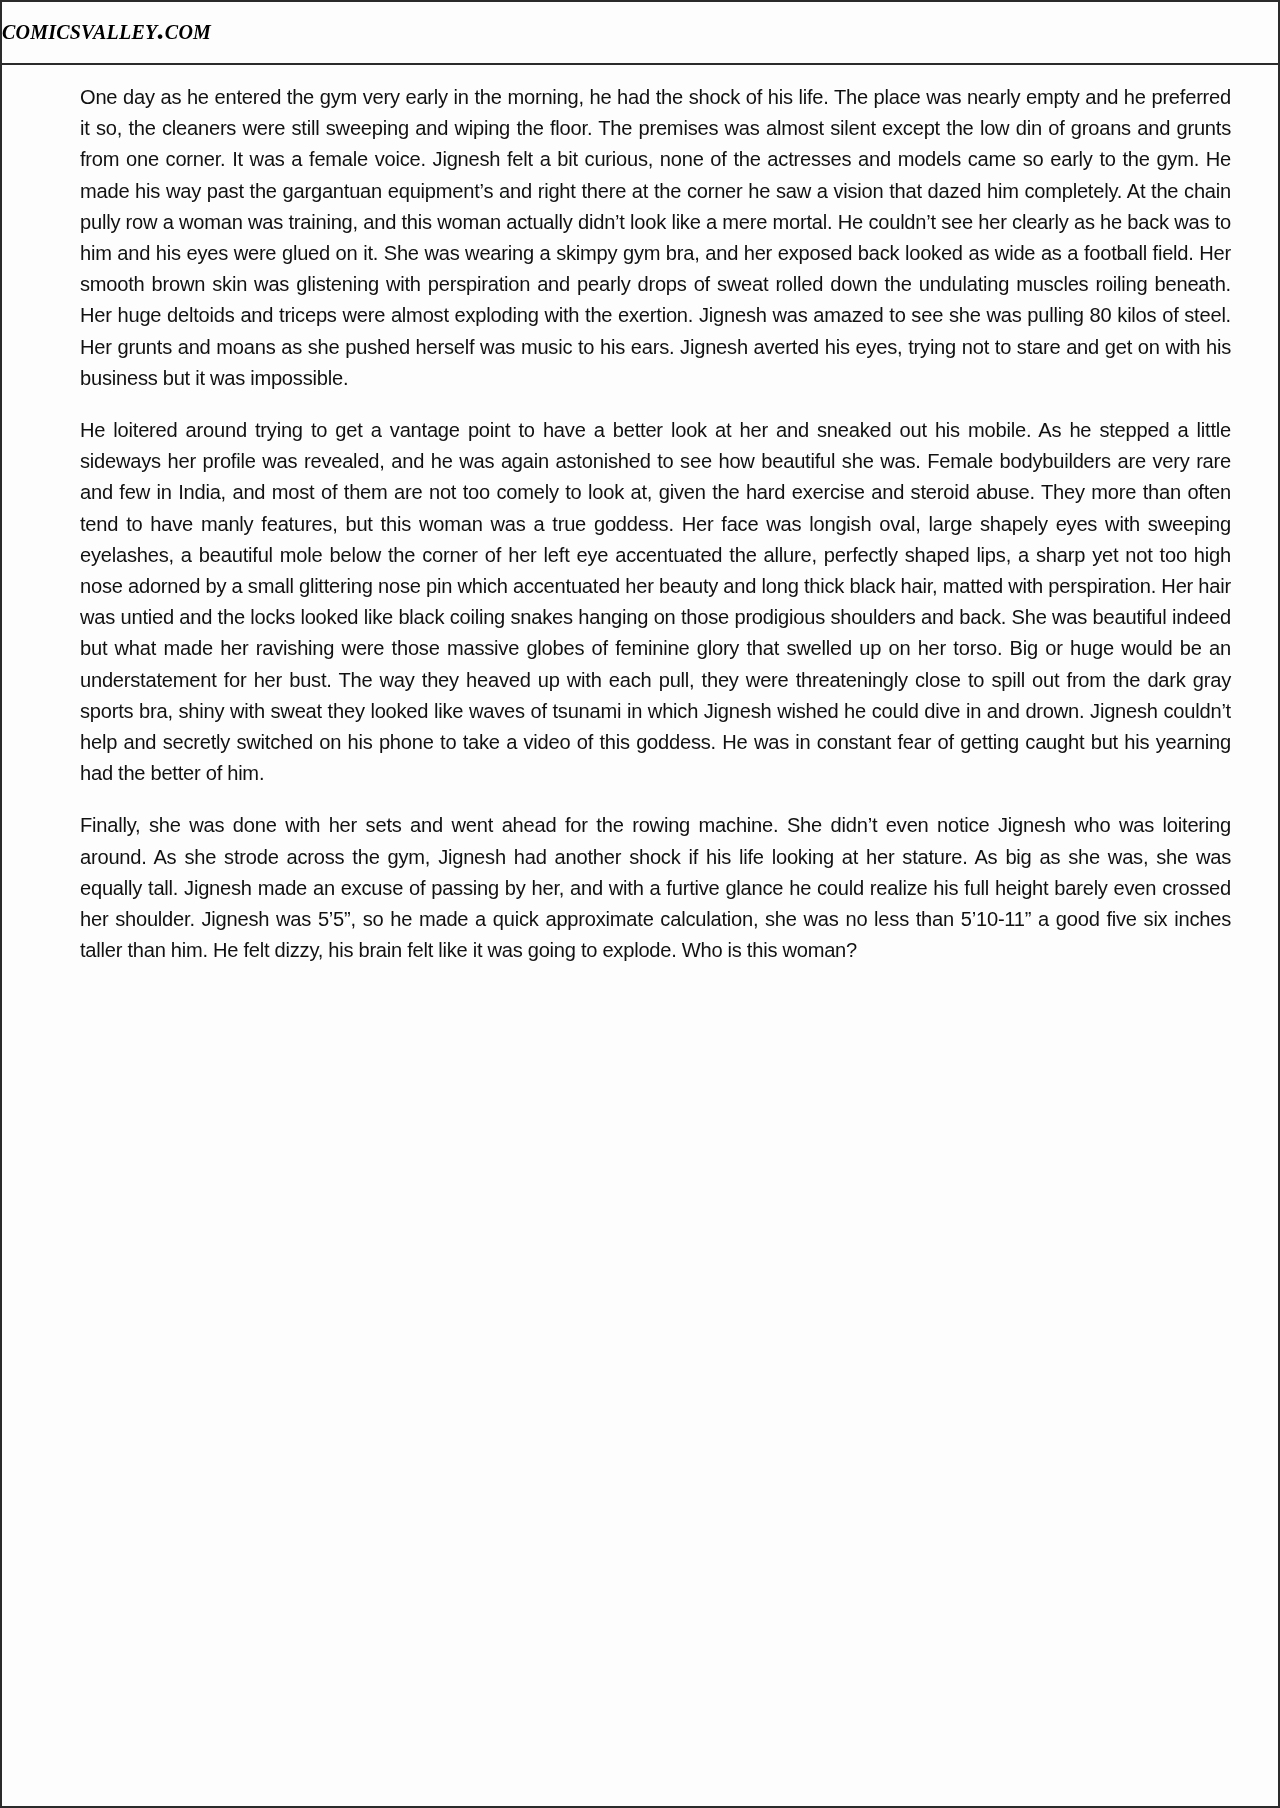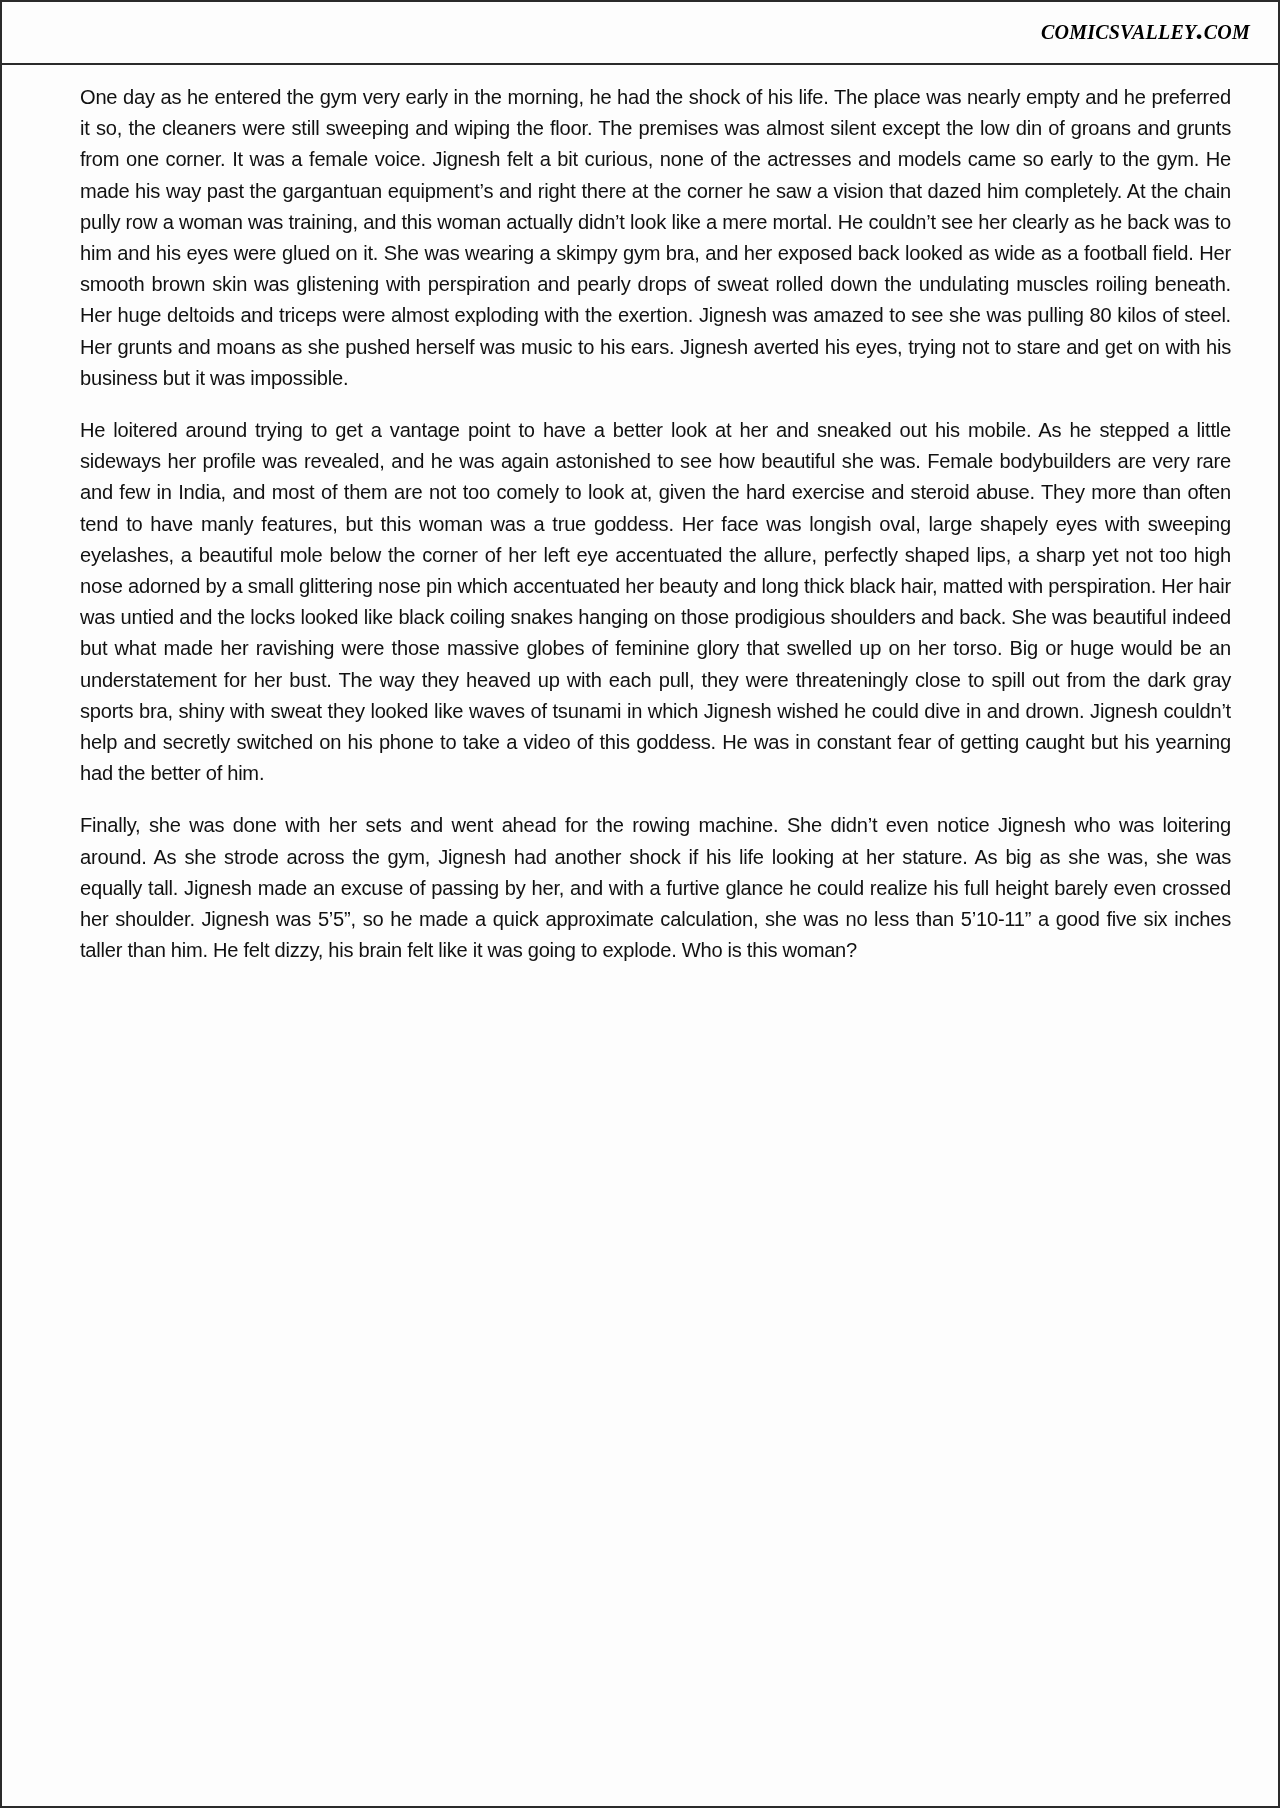--- a/index.html
+++ b/index.html
@@ -29,21 +29,20 @@
   }
   
   .header {
     position: absolute;
     top: 0;
     left: 0;
     right: 0;
     height: 54px;
     display: flex;
     align-items: center;
-    justify-content: flex-end;
     padding-right: 28px;
     box-sizing: border-box;
   }
   .watermark {
     font-family: "Liberation Serif", serif;
     font-style: italic;
     font-weight: bold;
     font-size: 29px;
     letter-spacing: 0.2px;
     color: #000000;

